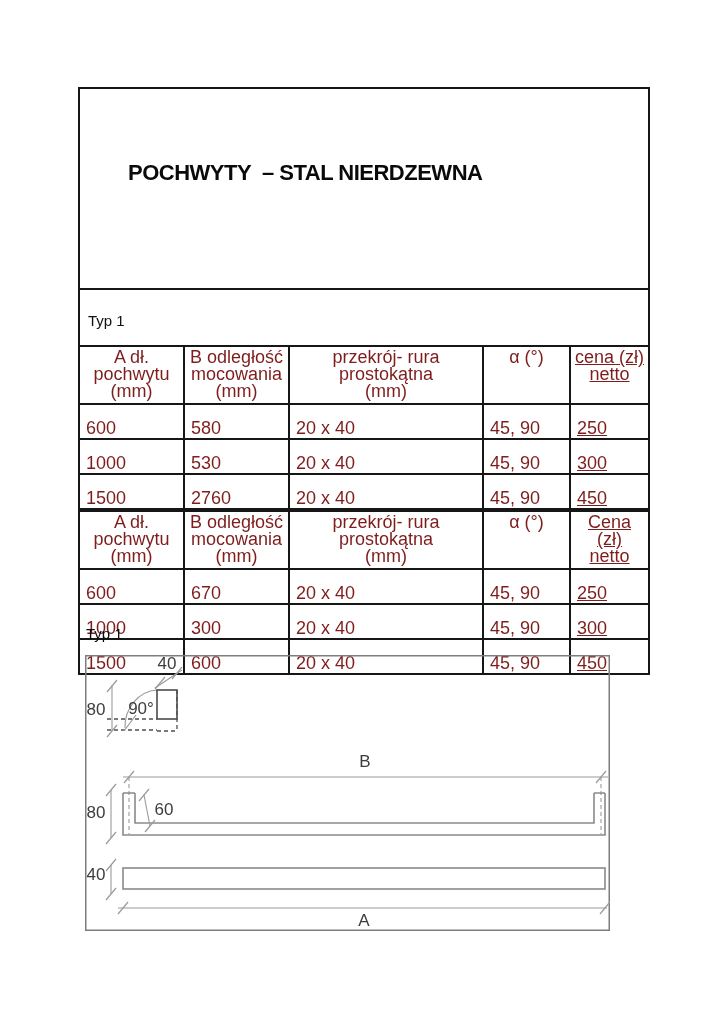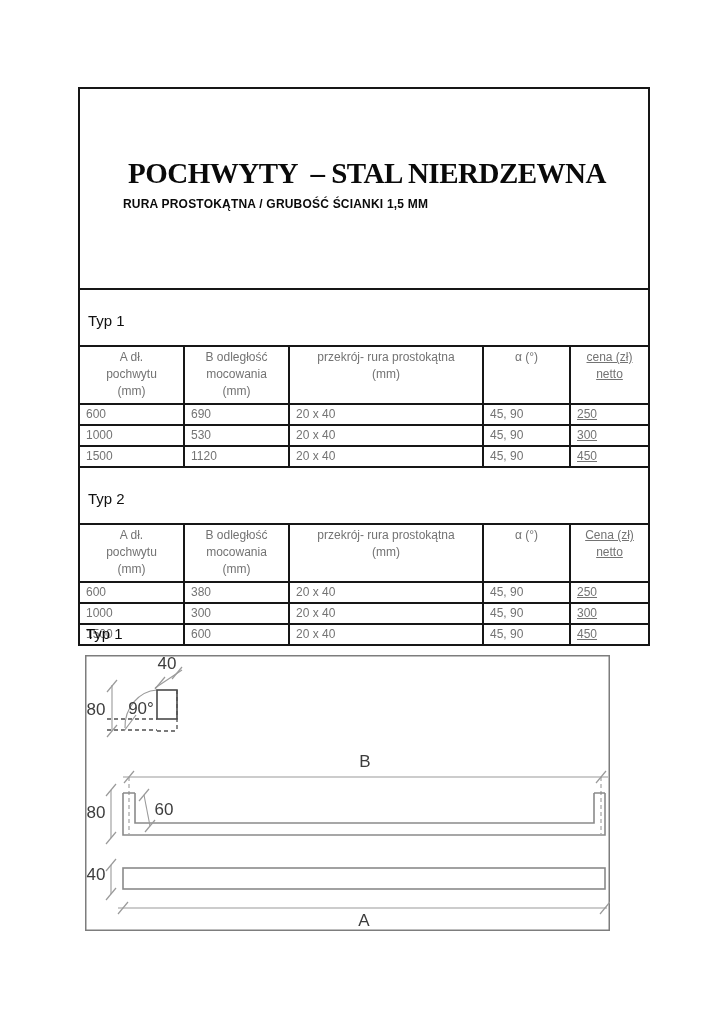--- a/index.html
+++ b/index.html
@@ -6,38 +6,38 @@
   .page{
     position:relative;width:725px;height:1024px;background:#ffffff;
     font-family:"Liberation Sans",sans-serif;color:#111;overflow:hidden;
   }
   .content-box{
     position:absolute;left:78px;top:87px;width:572px;
     border:2px solid #161616;box-sizing:border-box;background:#fff;
   }
   .title-section{height:201px;border-bottom:2px solid #161616;box-sizing:border-box;padding-top:68px;}
   .page-title{
-    margin:0;padding-left:48px;font-size:29px;font-weight:bold;
-    letter-spacing:-0.5px;white-space:pre-wrap;color:#0a0a0a;line-height:32px;font-family:Liberation Serif, serif;
+    margin:0;padding-left:48px;font-size:22px;font-weight:bold;
+    letter-spacing:-0.5px;white-space:pre-wrap;color:#0a0a0a;line-height:32px;
   }
   .subtitle{
     padding-left:43px;margin-top:8px;font-size:12px;font-weight:bold;
     letter-spacing:0.2px;color:#0a0a0a;
   }
   .typ-label{height:55px;box-sizing:border-box;padding:22px 0 0 8px;font-size:15px;}
   table.spec{border-collapse:collapse;width:100%;table-layout:fixed;}
   table.spec th,table.spec td{
-    border:2px solid #161616;font-size:12px;font-weight:normal;color:#737373;
+    border:2px solid #161616;font-size:18px;font-weight:normal;color:#7f1d1d;
     overflow:hidden;
   }
   table.spec th{
     text-align:center;vertical-align:top;white-space:pre-line;
     line-height:17px;padding:2px 2px 3px 2px;
   }
-  table.spec td{padding:1px 2px 2px 6px;line-height:16px;vertical-align:top;}
+  table.spec td{padding:15px 2px 2px 6px;line-height:16px;vertical-align:top;}
   table.spec th:first-child,table.spec td:first-child{border-left:none;}
   table.spec th:last-child,table.spec td:last-child{border-right:none;text-decoration:underline;}
   table.t2 tr:last-child td{border-bottom:none;}
   .typ-caption{position:absolute;left:86px;top:625px;font-size:15px;color:#0c0c0c;}
   svg.drawing{position:absolute;left:85px;top:655px;}
   svg.drawing text{
     font-family:"Liberation Sans",sans-serif;fill:#3d3d3d;font-size:17px;
     text-anchor:middle;
   }
   svg.drawing .thin{stroke:#9a9a9a;stroke-width:1.1;fill:none;}
@@ -48,21 +48,20 @@
 </style>
 </head>
 <body>
 
 <div class="page">
 
   <div class="content-box">
 
     <div class="title-section">
       <h1 class="page-title">POCHWYTY  – STAL NIERDZEWNA</h1>
-      <div class="subtitle">RURA PROSTOKĄTNA / GRUBOŚĆ ŚCIANKI 1,5 MM</div>
     </div>
 
     <div class="typ-label">Typ 1</div>
 
     <table class="spec t1">
       <colgroup>
         <col style="width:104px">
           <col style="width:105px">
           <col style="width:194px">
           <col style="width:87px">
@@ -77,43 +76,42 @@
 mocowania
 (mm)</th>
         <th>przekrój- rura prostokątna
 (mm)</th>
         <th>α (°)</th>
         <th>cena (zł)
 netto</th>
       </tr>
       <tr>
         <td>600</td>
-        <td>690</td>
+        <td>580</td>
         <td>20 x 40</td>
         <td>45, 90</td>
         <td>250</td>
       </tr>
       <tr>
         <td>1000</td>
         <td>530</td>
         <td>20 x 40</td>
         <td>45, 90</td>
         <td>300</td>
       </tr>
       <tr>
         <td>1500</td>
-        <td>1120</td>
+        <td>2760</td>
         <td>20 x 40</td>
         <td>45, 90</td>
         <td>450</td>
       </tr>
     </tbody>
       </table>
 
-    <div class="typ-label">Typ 2</div>
 
     <table class="spec t2">
       <colgroup>
         <col style="width:104px">
           <col style="width:105px">
           <col style="width:194px">
           <col style="width:87px">
           <col>
       </colgroup>
       <tbody>
@@ -125,21 +123,21 @@
 mocowania
 (mm)</th>
         <th>przekrój- rura prostokątna
 (mm)</th>
         <th>α (°)</th>
         <th>Cena (zł)
 netto</th>
       </tr>
       <tr>
         <td>600</td>
-        <td>380</td>
+        <td>670</td>
         <td>20 x 40</td>
         <td>45, 90</td>
         <td>250</td>
       </tr>
       <tr>
         <td>1000</td>
         <td>300</td>
         <td>20 x 40</td>
         <td>45, 90</td>
         <td>300</td>

